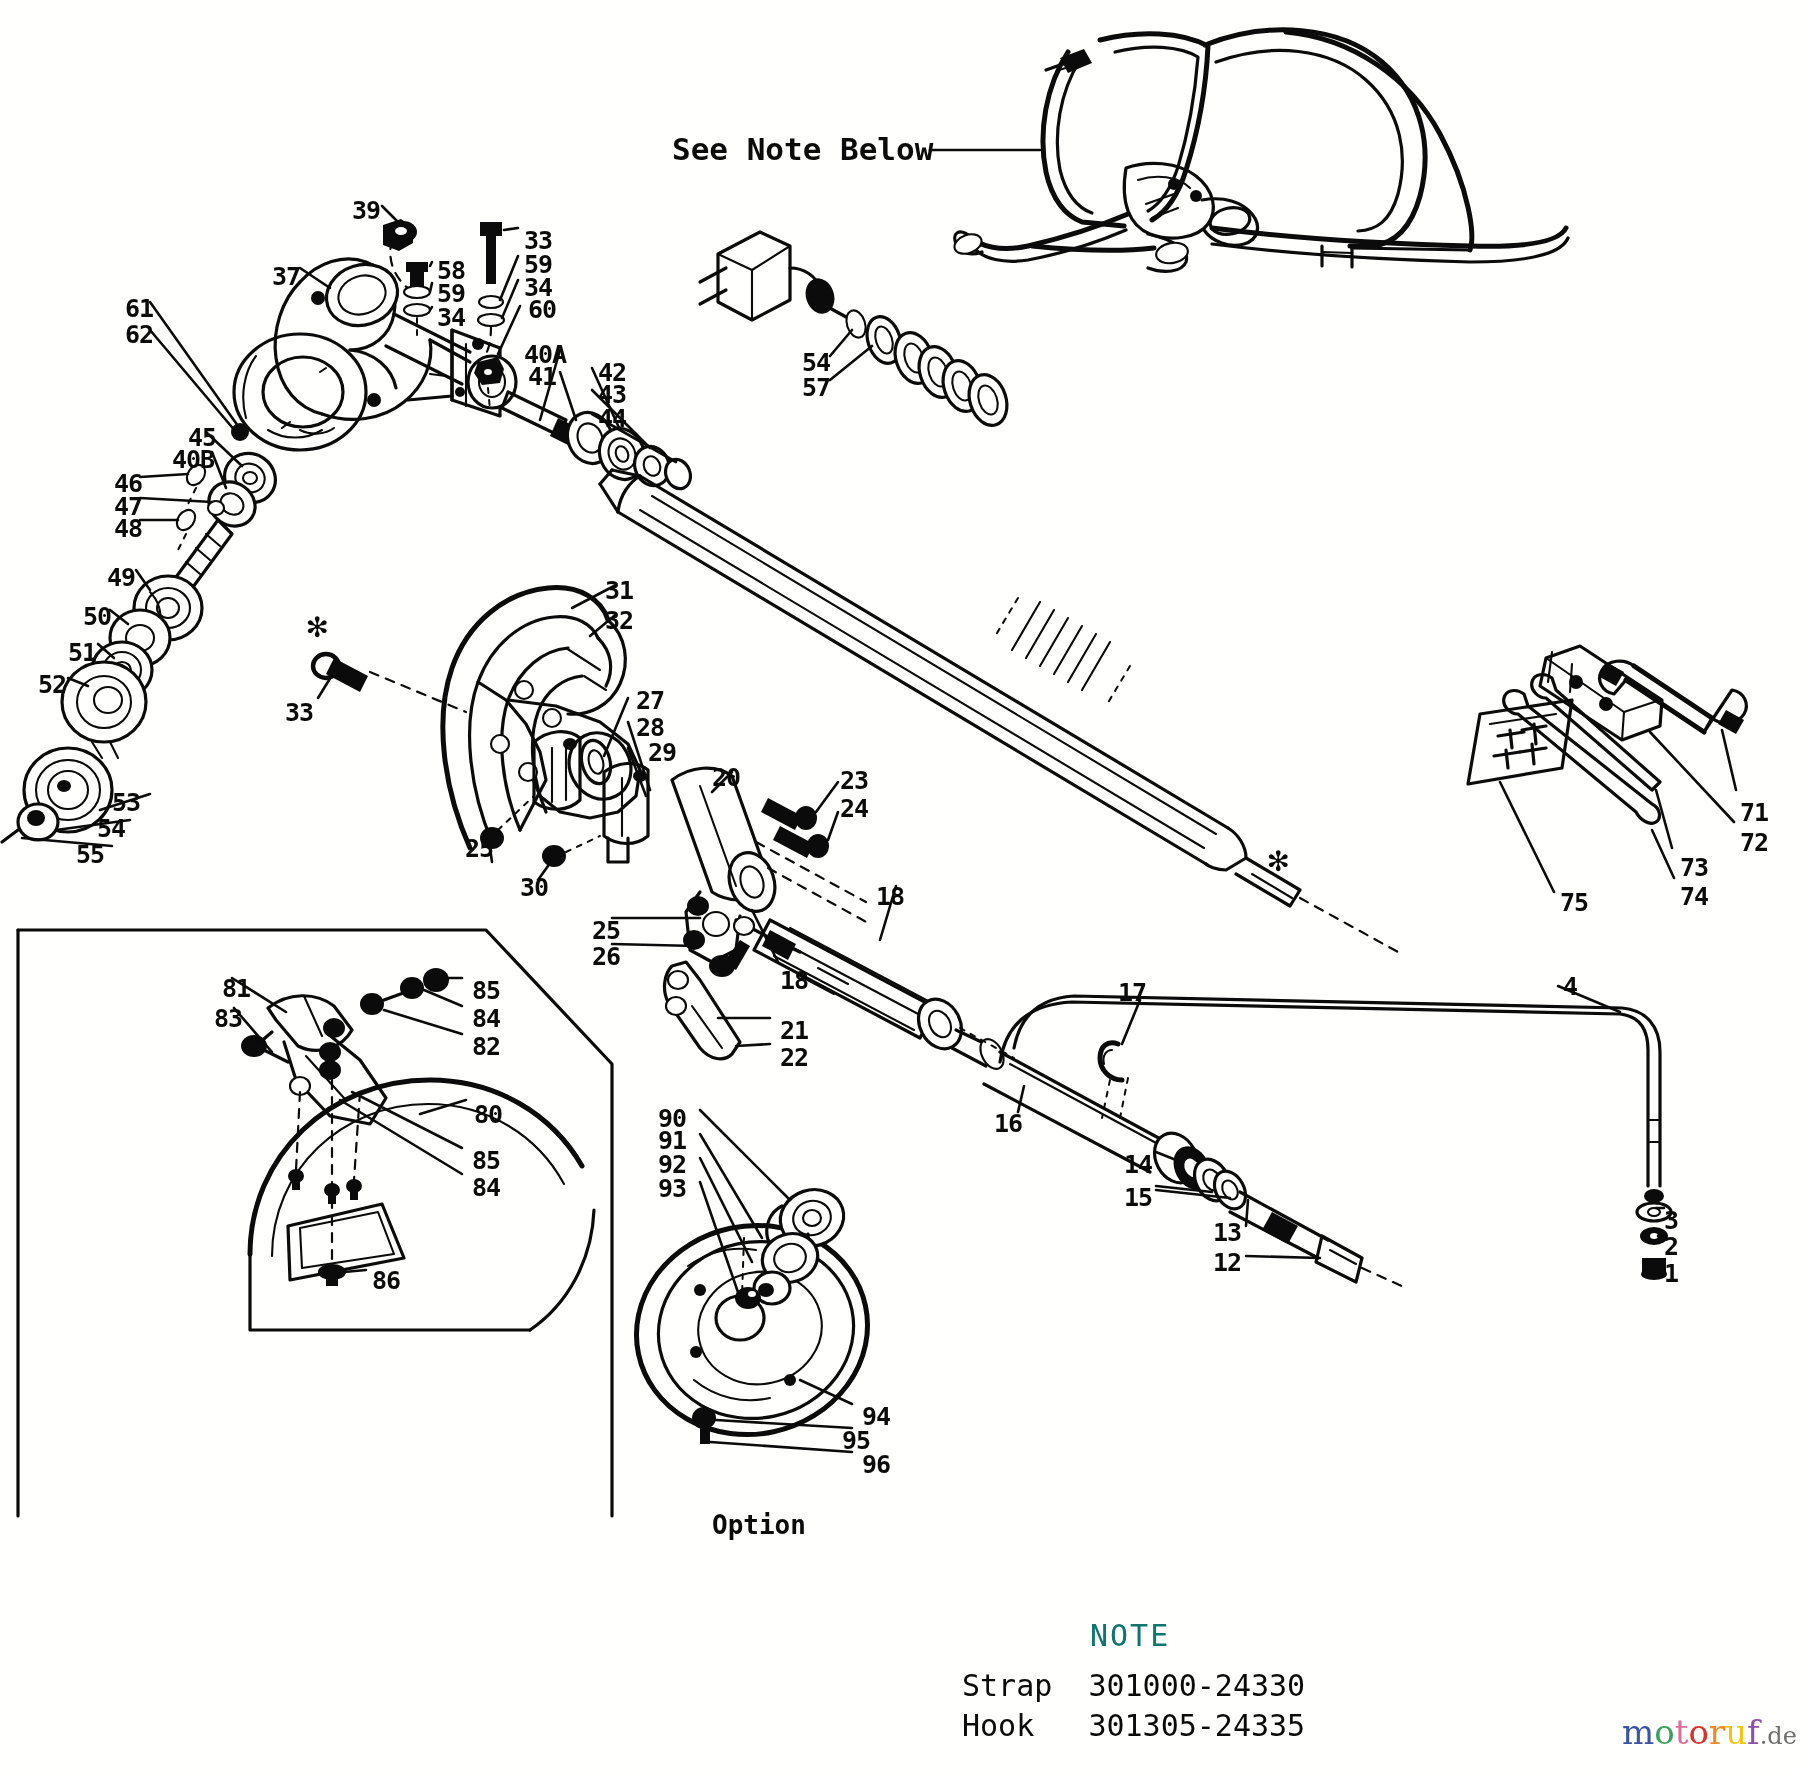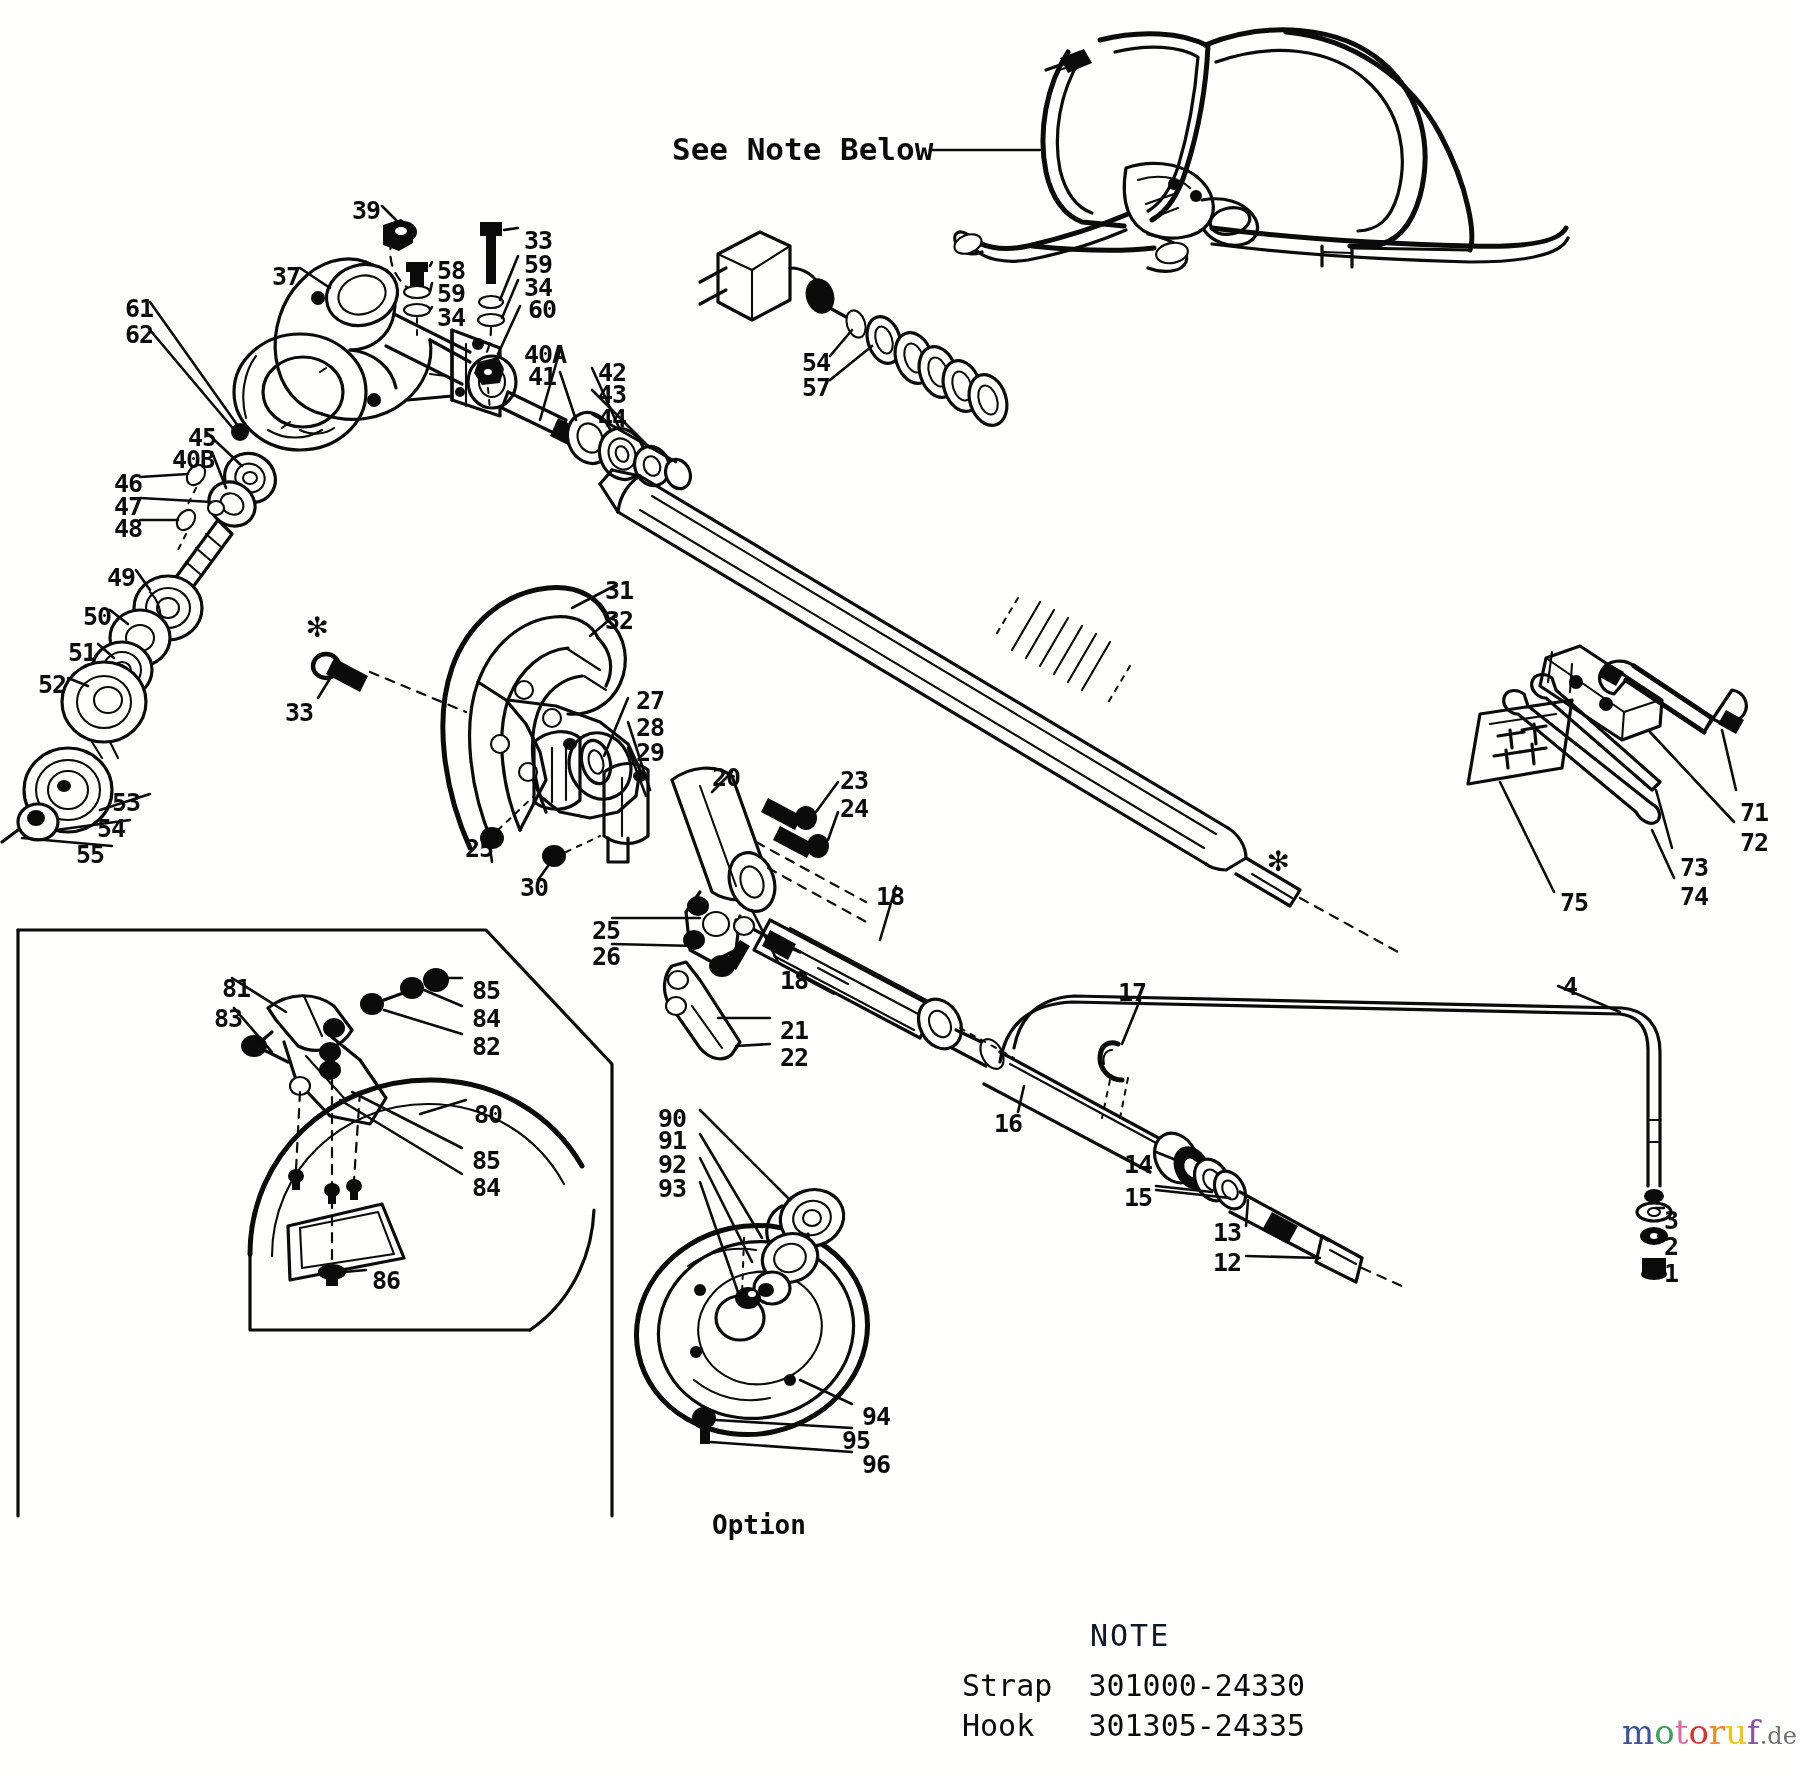--- a/index.html
+++ b/index.html
@@ -4,21 +4,21 @@
 <title>Parts Diagram</title>
 <style>
   html,body{margin:0;padding:0;background:#fffffd;}
   body{width:1800px;height:1775px;overflow:hidden;
        font-family:"DejaVu Sans Mono","Liberation Mono",monospace;}
   #sheet{position:relative;width:1800px;height:1775px;background:#fffffd;}
   #art{position:absolute;left:0;top:0;width:1800px;height:1775px;}
   .callout{position:absolute;font-family:"DejaVu Sans Mono","Liberation Mono",monospace;
            font-weight:bold;color:#0b0b0b;white-space:nowrap;line-height:1;}
   .cn{font-size:25px;letter-spacing:-1px;}
-  .note-title{position:absolute;font-size:30px;font-weight:normal;letter-spacing:2px;color:#0f172a;
+  .note-title{position:absolute;font-size:30px;font-weight:normal;letter-spacing:2px;color:#0f766e;
               font-family:"DejaVu Sans Mono","Liberation Mono",monospace;}
   .note-line{position:absolute;font-size:30px;font-weight:normal;color:#0b0b0b;white-space:pre;
              font-family:"DejaVu Sans Mono","Liberation Mono",monospace;}
   .seenote{position:absolute;font-size:31px;font-weight:bold;color:#0b0b0b;white-space:nowrap;
            font-family:"DejaVu Sans Mono","Liberation Mono",monospace;}
   .optlab{position:absolute;font-size:26px;font-weight:bold;color:#0b0b0b;
           font-family:"DejaVu Sans Mono","Liberation Mono",monospace;}
   .ast{position:absolute;font-size:34px;font-weight:bold;color:#0b0b0b;line-height:1;}
   #wm{position:absolute;font-family:"DejaVu Serif","Liberation Serif",serif;
       font-size:34px;letter-spacing:0px;white-space:nowrap;}
@@ -610,21 +610,21 @@
       <div class="callout cn" style="left: 112px; top: 790px;">53</div>
       <div class="callout cn" style="left: 97px; top: 816px;">54</div>
       <div class="callout cn" style="left: 76px; top: 842px;">55</div>
       <div class="callout cn" style="left: 802px; top: 350px;">54</div>
       <div class="callout cn" style="left: 802px; top: 375px;">57</div>
       <div class="callout cn" style="left: 605px; top: 578px;">31</div>
       <div class="callout cn" style="left: 605px; top: 608px;">32</div>
       <div class="callout cn" style="left: 285px; top: 700px;">33</div>
       <div class="callout cn" style="left: 636px; top: 688px;">27</div>
       <div class="callout cn" style="left: 636px; top: 715px;">28</div>
-      <div class="callout cn" style="left: 636px; top: 740px;">29</div>
+      <div class="callout cn" style="left: 636px; top: 740px; padding-left: 12px;">29</div>
       <div class="callout cn" style="left: 465px; top: 836px;">25</div>
       <div class="callout cn" style="left: 520px; top: 875px;">30</div>
       <div class="callout cn" style="left: 712px; top: 765px;">20</div>
       <div class="callout cn" style="left: 840px; top: 768px;">23</div>
       <div class="callout cn" style="left: 840px; top: 796px;">24</div>
       <div class="callout cn" style="left: 592px; top: 918px;">25</div>
       <div class="callout cn" style="left: 592px; top: 944px;">26</div>
       <div class="callout cn" style="left: 876px; top: 884px;">18</div>
       <div class="callout cn" style="left: 780px; top: 968px;">18</div>
       <div class="callout cn" style="left: 780px; top: 1018px;">21</div>

